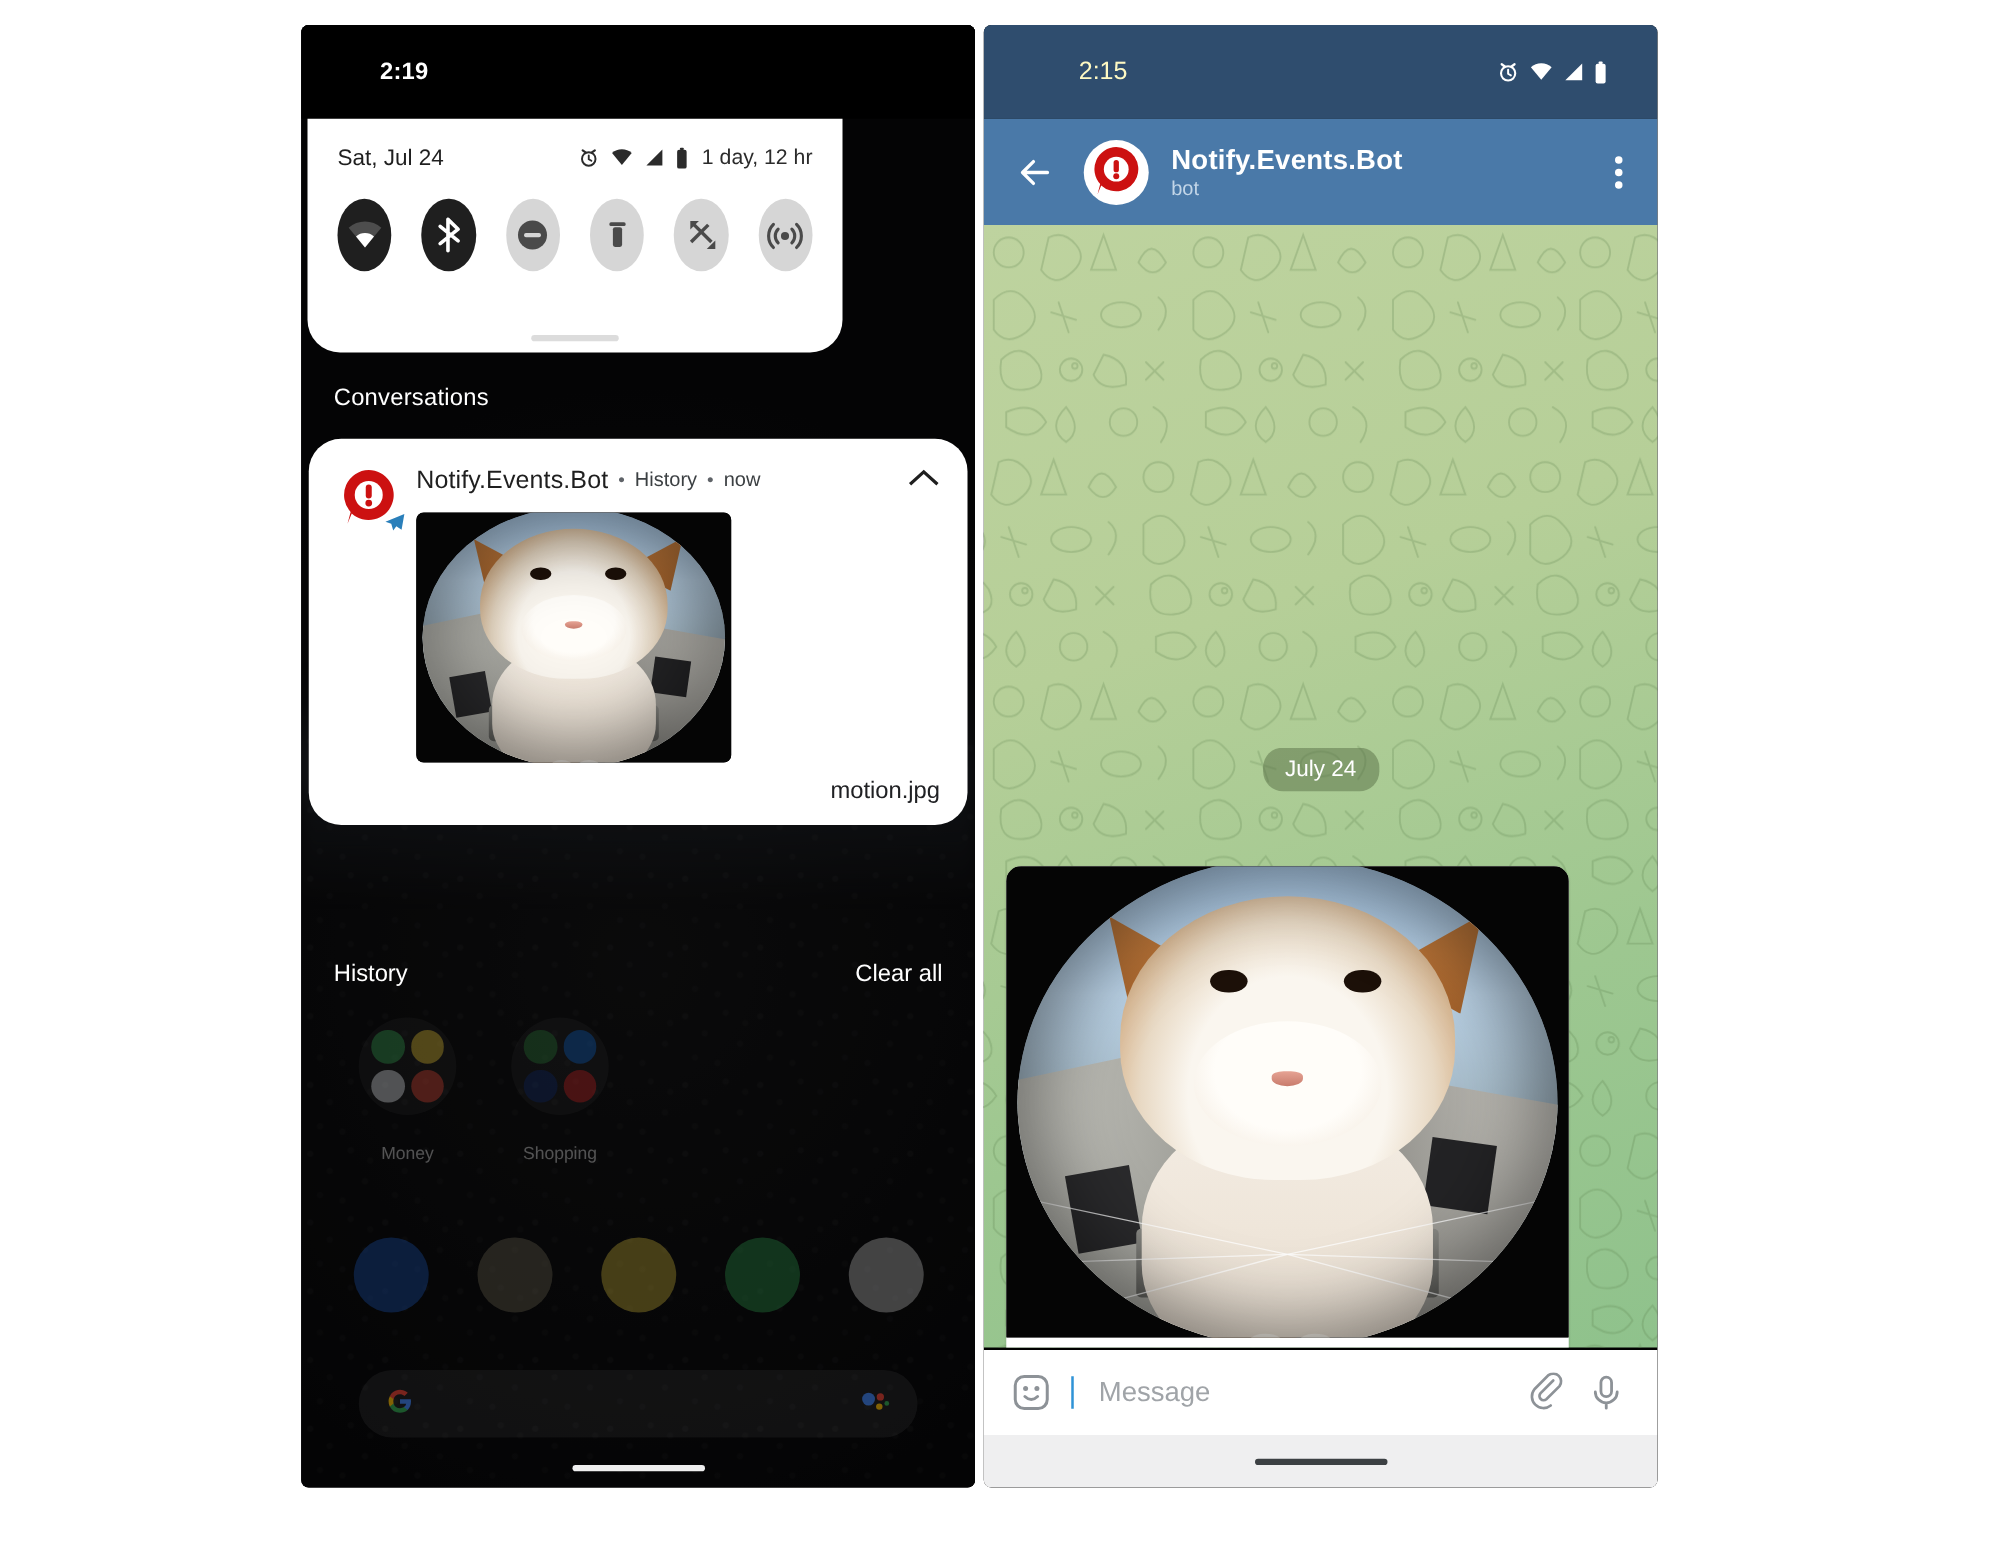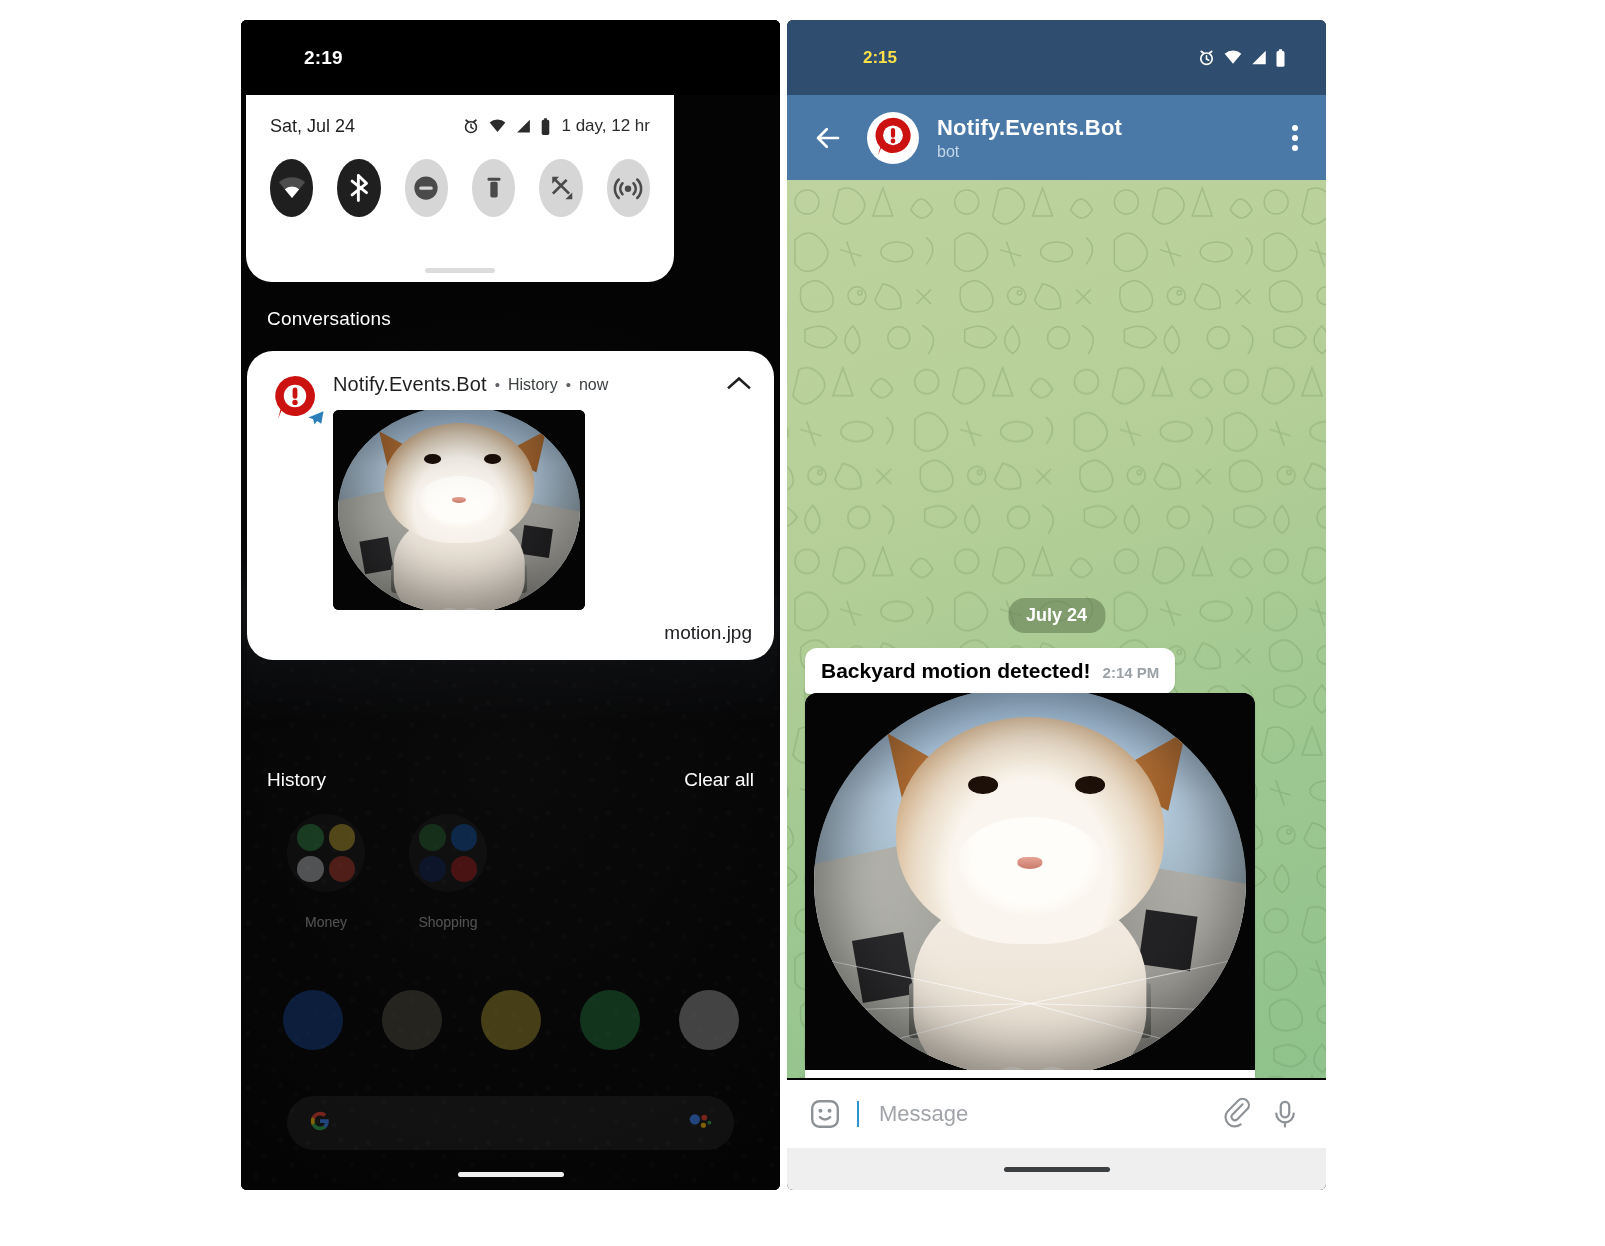--- a/index.html
+++ b/index.html
@@ -137,40 +137,39 @@
 
   
   .phone-right {
     position:absolute; left:787px; top:20px;
     width:539px; height:1170px; background:#000; border-radius:6px; overflow:hidden;
   }
   .r-statusbar {
     position:absolute; left:0; top:0; width:100%; height:75px; background:#2f4d6e;
     display:flex; align-items:center; justify-content:space-between; padding: 0 40px 0 76px;
   }
-  .r-clock { color:#fde047; font-size:17px; font-weight:700; }
+  .r-clock { color:#fef9c3; font-size:20px; font-weight:400; }
   .r-stat { display:flex; align-items:center; gap:7px; }
   .r-appbar {
     position:absolute; left:0; top:75px; width:100%; height:85px; background:#4a79a8;
     display:flex; align-items:center; padding: 0 22px 0 26px;
   }
   .back-arrow { width:30px; height:30px; flex:none; cursor:pointer; }
   .tg-avatar { width:52px; height:52px; border-radius:50%; background:#fff; margin:0 0 0 24px;
                display:flex; align-items:center; justify-content:center; flex:none; }
   .tg-titles { margin-left:18px; flex:1; min-width:0; }
   .tg-title { color:#fff; font-size:22px; font-weight:700; letter-spacing:.2px; }
   .tg-sub { color:#c3d6e8; font-size:16px; margin-top:2px; }
   .kebab { display:flex; flex-direction:column; gap:4px; cursor:pointer; margin-left:auto; padding:6px; }
   .kdot { width:6px; height:6px; border-radius:50%; background:#fff; }
 
   .chat-area {
     position:absolute; left:0; top:160px; width:100%; bottom:112px;
     background: linear-gradient(160deg, #bed39f 0%, #b6cf98 35%, #9dc790 70%, #8fc28c 100%);
     overflow:hidden;
-    font-weight:bold;
   }
   .doodles { position:absolute; inset:0; opacity:.30; }
 
   .date-chip {
     position:absolute; left:50%; transform:translateX(-50%); top: 418px;
     background: rgba(80,102,64,.46); color:#fff; font-size:18px;
     padding: 7px 18px; border-radius: 16px; white-space:nowrap;
   }
   .msg-text {
     position:absolute; left:18px; top:468px;
@@ -539,24 +538,20 @@
             <use href="#dood" x="470" y="720"></use>
           <use href="#dood" x="-40" y="890"></use> 
             <use href="#dood" x="120" y="890"></use> 
             <use href="#dood" x="280" y="890"></use> 
             <use href="#dood" x="430" y="890"></use>
         </g>
       </svg>
 
       <div class="date-chip">July 24</div>
 
-      <div class="msg-text">
-        <span class="txt">Backyard motion detected!</span>
-        <span class="tm">2:14 PM</span>
-      </div>
 
       <div class="msg-photo">
         <div class="photo-frame">
           <div class="cat">
             <div class="lens">
               <div class="bldg-l"></div>
                 <div class="bldg-r"></div>
               <div class="win1"></div>
                 <div class="win2"></div>
               <div class="ledge"></div>

